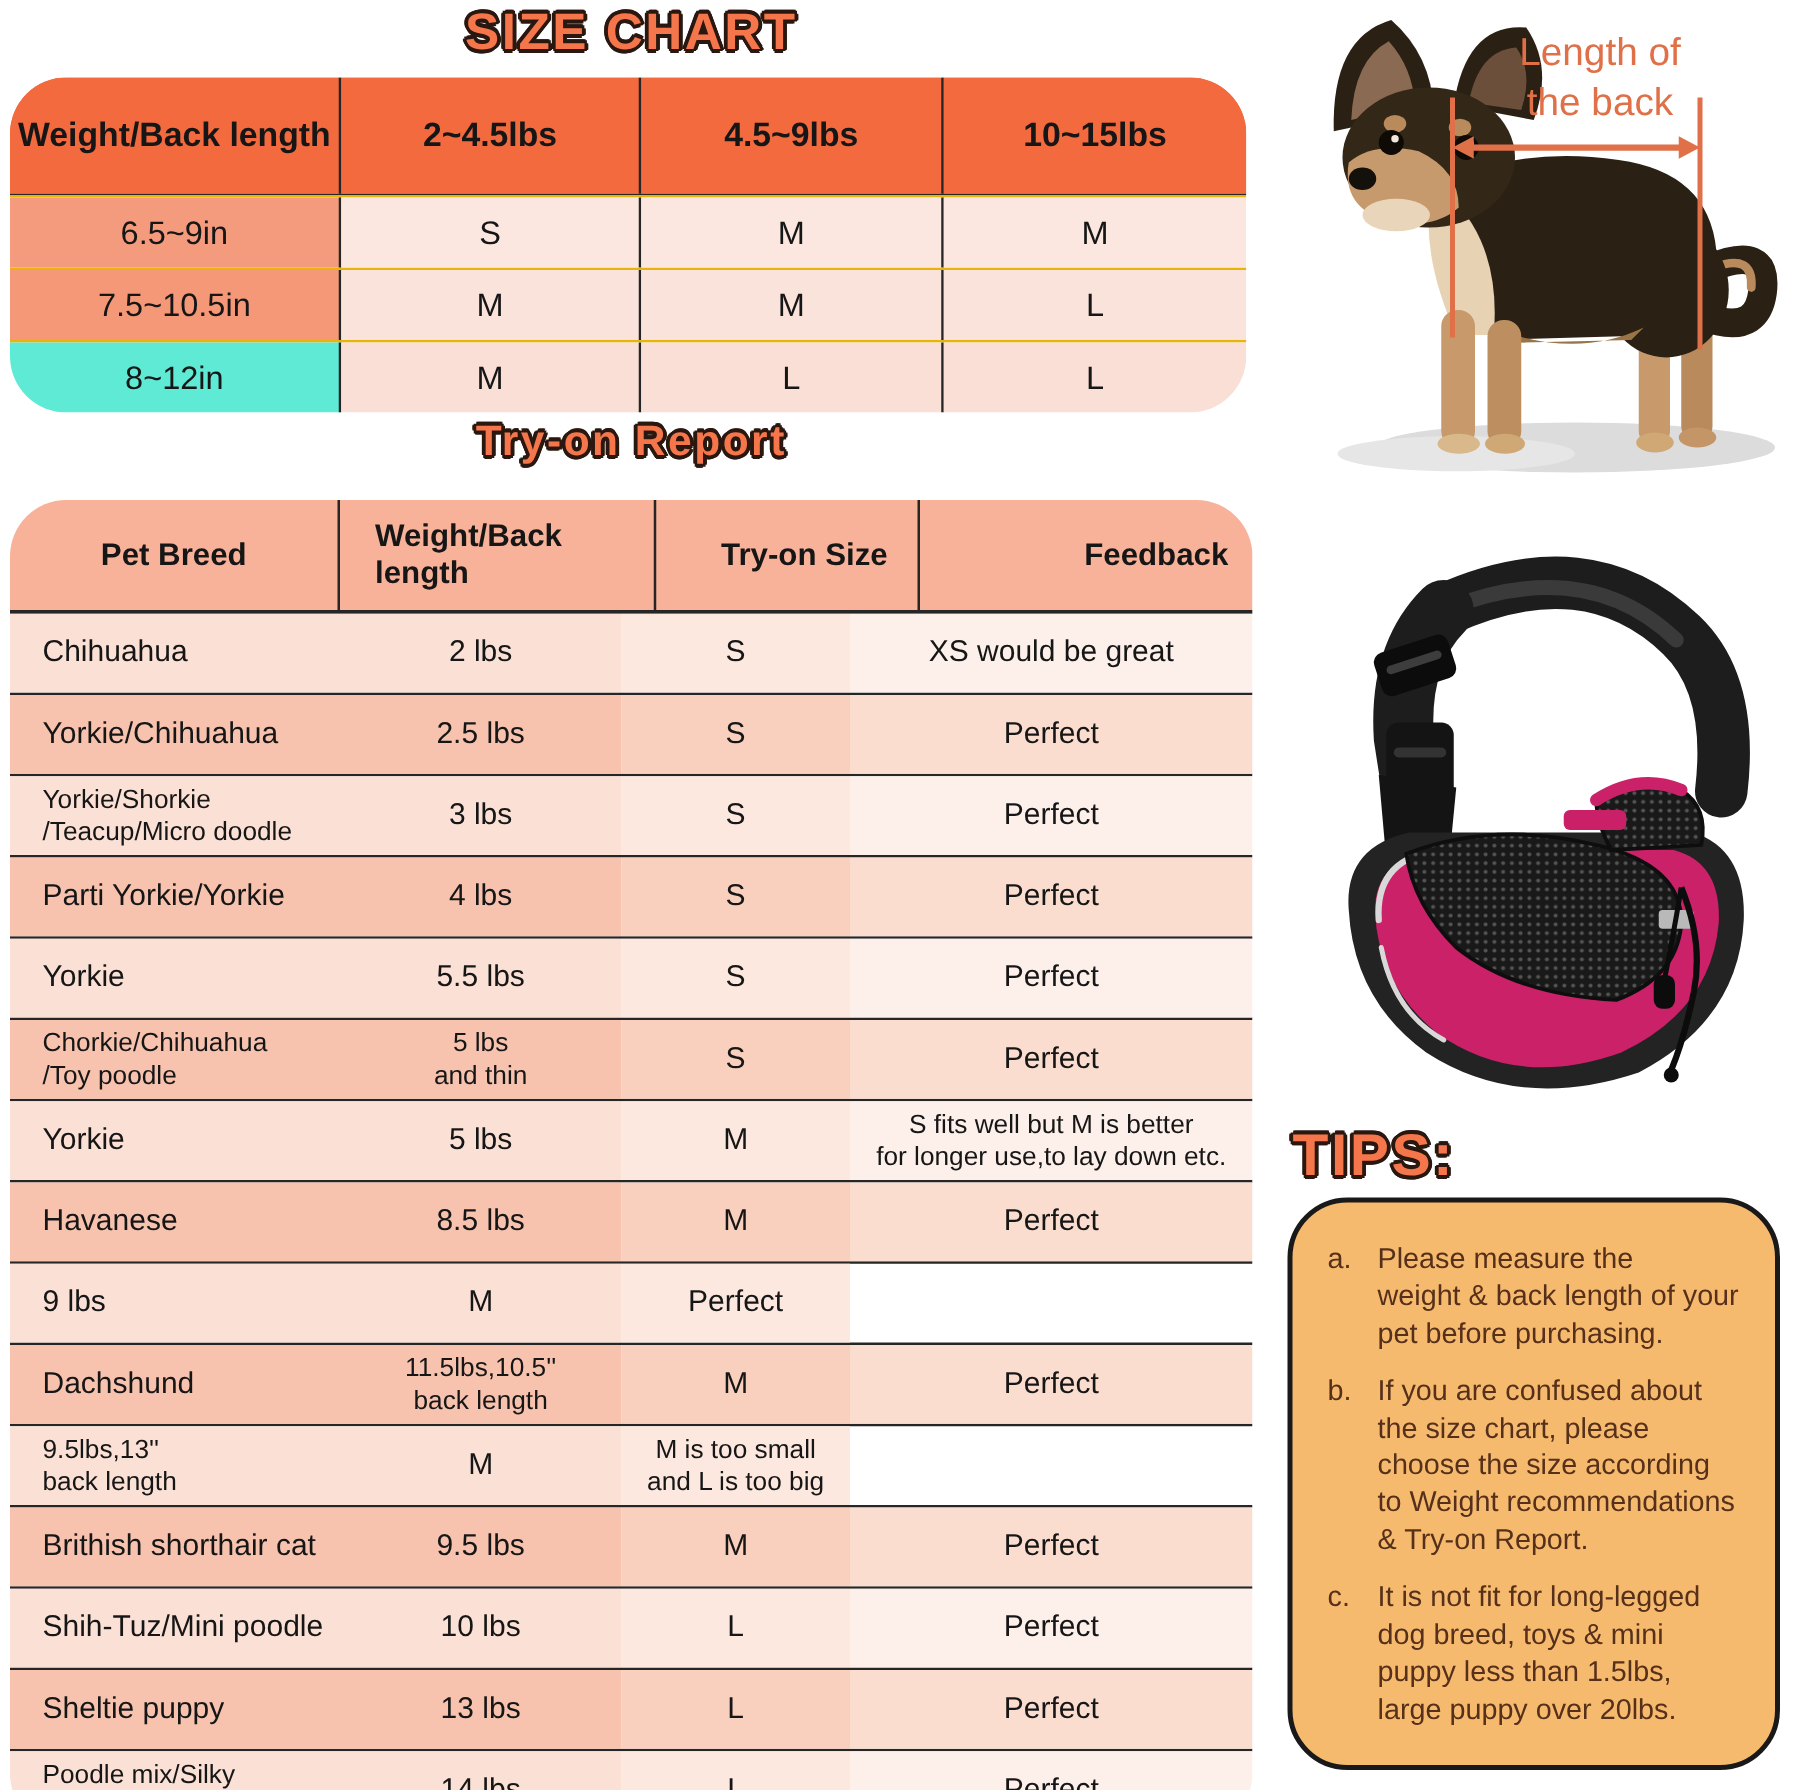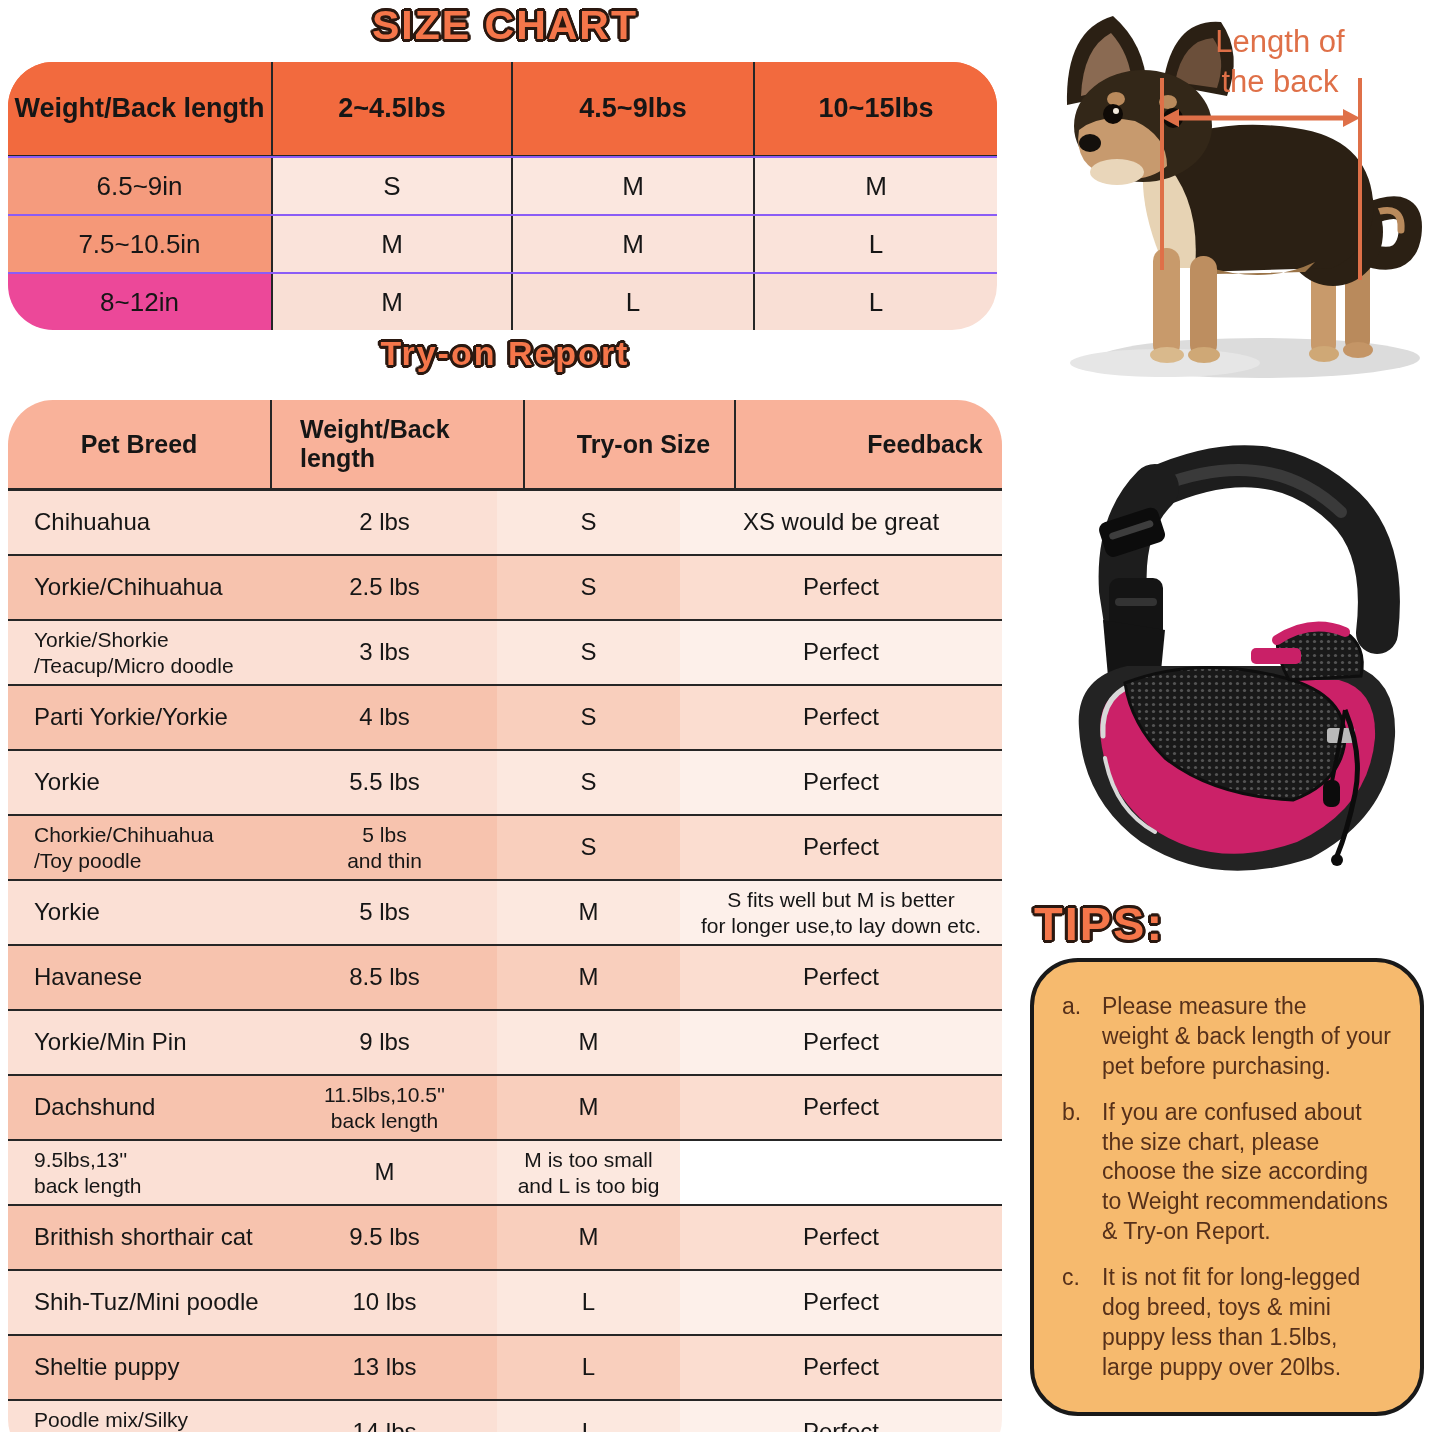--- a/index.html
+++ b/index.html
@@ -17,33 +17,33 @@
       -3px -1px #2A1810,3px 1px #2A1810,-1px 3px #2A1810,1px -3px #2A1810;
   }
   .t-size{left:0;top:2px;width:1010px;text-align:center;font-size:41px;}
   .t-tryon{left:0;top:334px;width:1010px;text-align:center;font-size:34px;}
   .t-tips{left:1034px;top:896px;font-size:47px;}
   
   .sc{
     position:absolute;left:8px;top:62px;width:989px;border-radius:45px;overflow:hidden;
   }
   .sc-r{display:grid;grid-template-columns:265px 240px 242px 242px;}
-  .sc-r + .sc-r{border-top:2px solid #8b5cf6;}
+  .sc-r + .sc-r{border-top:2px solid #eab308;}
   .sc-head{height:93px;background:#F26A3E;border-bottom:1px solid #262626;}
   .sc-row{height:56px;}
   .sc .c{
     display:flex;align-items:center;justify-content:center;text-align:center;
     font-size:26px;border-right:2px solid #262626;white-space:pre-line;
   }
   .sc .c:last-child{border-right:none;}
   .sc-head .c{font-weight:bold;font-size:27px;background:#F26A3E;}
   .sc-row .c{background:#FBE7DF;}
   .sc-row .c:first-child{background:#F59B7D;}
   .sc-row.r1 .c{background:#FAE3DA;} .sc-row.r1 .c:first-child{background:#F59878;}
-  .sc-row.r2 .c{background:#F9DFD5;} .sc-row.r2 .c:first-child{background:#ec4899;}
+  .sc-row.r2 .c{background:#F9DFD5;} .sc-row.r2 .c:first-child{background:#5eead4;}
   
   .tr{
     position:absolute;left:8px;top:400px;width:994px;border-radius:45px;overflow:hidden;
   }
   .tr-head,.tr-row{display:grid;grid-template-columns:264px 225px 183px 322px;}
   .tr-head{height:88px;background:#F9B29A;border-bottom:3px solid #262626;gap:28px;}
   .tr-head .c{
     display:flex;align-items:center;justify-content:center;
     font-weight:bold;font-size:25px;border-right:2px solid #262626;
   }
@@ -226,21 +226,20 @@
         <div class="c sm">S fits well but M is better
 for longer use,to lay down etc.</div>
       </div>
       <div class="tr-row">
         <div class="c">Havanese</div>
         <div class="c">8.5 lbs</div>
         <div class="c">M</div>
         <div class="c">Perfect</div>
       </div>
       <div class="tr-row">
-        <div class="c">Yorkie/Min Pin</div>
         <div class="c">9 lbs</div>
         <div class="c">M</div>
         <div class="c">Perfect</div>
       </div>
       <div class="tr-row">
         <div class="c">Dachshund</div>
         <div class="c sm">11.5lbs,10.5''
 back length</div>
         <div class="c">M</div>
         <div class="c">Perfect</div>

